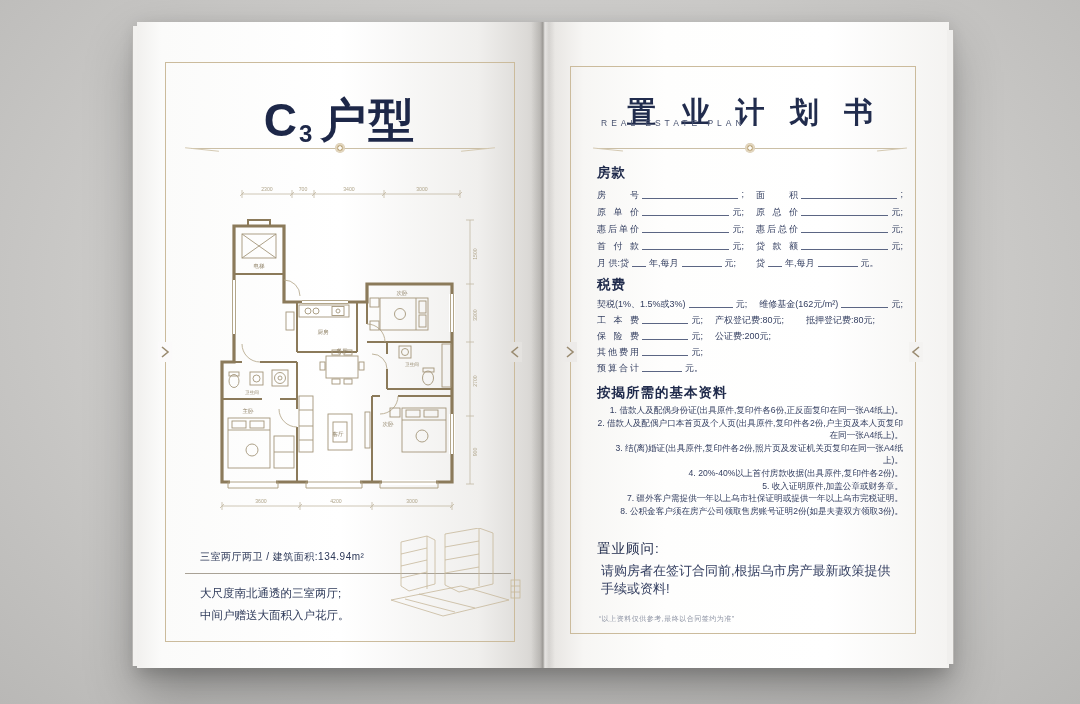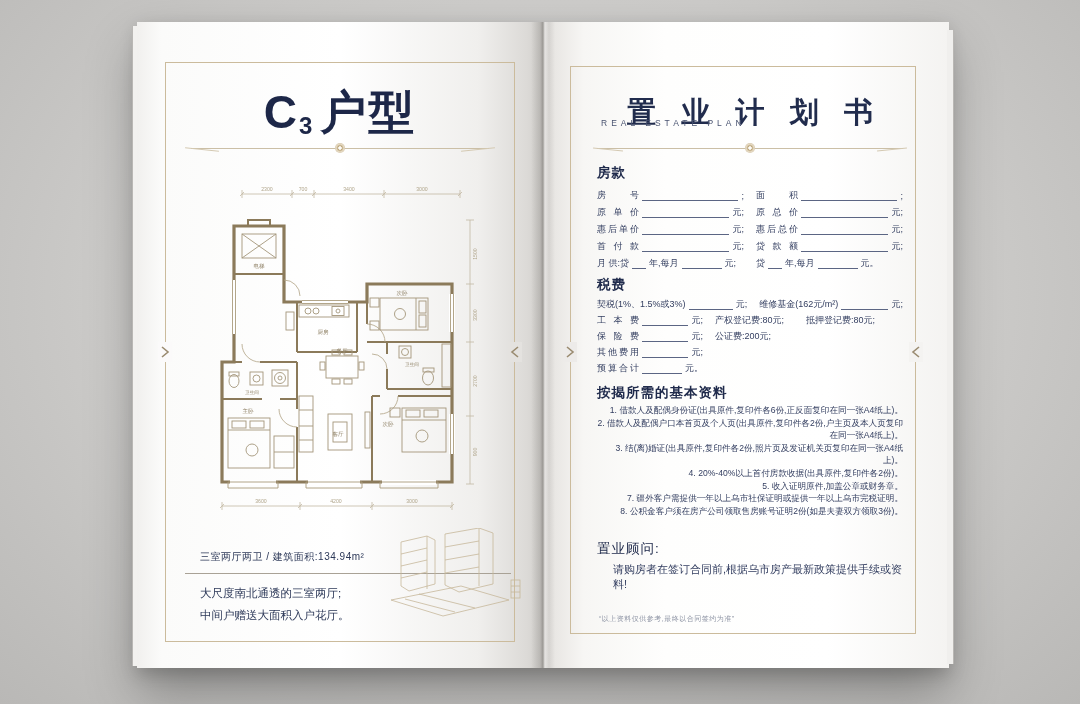--- a/index.html
+++ b/index.html
@@ -35,21 +35,21 @@
     background: linear-gradient(90deg, rgba(40,36,30,0) 0%, rgba(40,36,30,.14) 38%, rgba(40,36,30,.32) 50%, rgba(255,255,255,.30) 58%, rgba(40,36,30,.06) 75%, rgba(40,36,30,0) 100%);
   }
   .frame { position:absolute; border:1px solid #cbbb9c; pointer-events:none; }
   .frame-left  { left:28px; right:28px; top:40px;  bottom:26px; }
   .frame-right { left:27px; right:33px; top:44px;  bottom:34px; }
   .chev { position:absolute; width:14px; height:20px; display:flex; align-items:center; justify-content:center; }
   .chev svg { display:block; }
 
   
   .lp-content { position:absolute; inset:0; }
-  .lp-title { position:absolute; left:0; right:0; top:60px; text-align:center; color:#1d2748;
+  .lp-title { position:absolute; left:0; right:0; top:68px; text-align:center; color:#1d2748;
               font-weight:bold; font-size:46px; letter-spacing:2px; }
   .lp-title .sub { font-size:24px; vertical-align:-6px; margin-right:6px; }
   .divider { position:absolute; left:54px; right:54px; top:126px; height:1px; background:#cbbfa6; }
   .divider .orn {
     position:absolute; left:50%; top:-5px; margin-left:-5px; width:10px; height:10px; border-radius:50%;
     background: radial-gradient(circle at 50% 50%, #fdfcf9 0 20%, #bda77c 30%, #e8ddc8 55%, #b29d74 100%);
   }
   .divider::before, .divider::after {
     content:""; position:absolute; top:1px; width:34px; height:1px; background:#d4c9b2;
   }
@@ -71,31 +71,31 @@
   .rp-divider { left:0; right:0; top:126px; position:absolute; height:1px; background:#cbbfa6; }
   .rp-divider .orn { position:absolute; left:50%; top:-5px; margin-left:-5px; width:10px; height:10px; border-radius:50%;
     background: radial-gradient(circle at 50% 50%, #fdfcf9 0 20%, #bda77c 30%, #e8ddc8 55%, #b29d74 100%); }
   .rp-divider::before, .rp-divider::after { content:""; position:absolute; top:1px; width:30px; height:1px; background:#d4c9b2; }
   .rp-divider::before { left:-4px; transform:rotate(6deg); }
   .rp-divider::after  { right:-4px; transform:rotate(-6deg); }
 
   .sec-head { position:absolute; left:0; font-weight:bold; color:#202b4c; font-size:13.5px; letter-spacing:1px; }
   .rows { position:absolute; left:0; right:0; }
   .row { display:flex; gap:12px; height:17px; align-items:flex-end; font-size:9px; color:#333e60; }
-  .row .half { flex:1; display:flex; align-items:center; }
+  .row .half { flex:1; display:flex; align-items:flex-start; }
   .jlabel { display:inline-block; text-align-last:justify; text-align:justify; width:42px; flex:none; }
   .blank { display:inline-block; flex:1 1 auto; border-bottom:1px solid #5b6583; height:10px; margin:0 3px; }
   .blank.fix14 { flex:0 0 14px; }
   .blank.fix40 { flex:0 0 40px; }
   .suffix { flex:none; }
   .tax-pair { display:flex; gap:22px; }
   .mort-list { position:absolute; left:0; right:0; list-style:none;text-align:right; }
   .mort-list li { font-size:8.6px; line-height:12.6px; color:#333e60; }
   .cons-head { position:absolute; left:0; font-weight:normal; color:#202b4c; font-size:13.5px; letter-spacing:1px; }
-  .cons-text { position:absolute; left:16px; font-size:11px; color:#333e60; }
+  .cons-text { position:absolute; left:4px; font-size:13px; color:#333e60; }
   .footnote { position:absolute; left:2px; font-size:7px; color:#9096a6; letter-spacing:.5px; }
 
   text { font-family:"Liberation Sans", sans-serif; }
 </style>
 </head>
 <body>
 
 <div class="stage">
   <div class="booklet">
 

